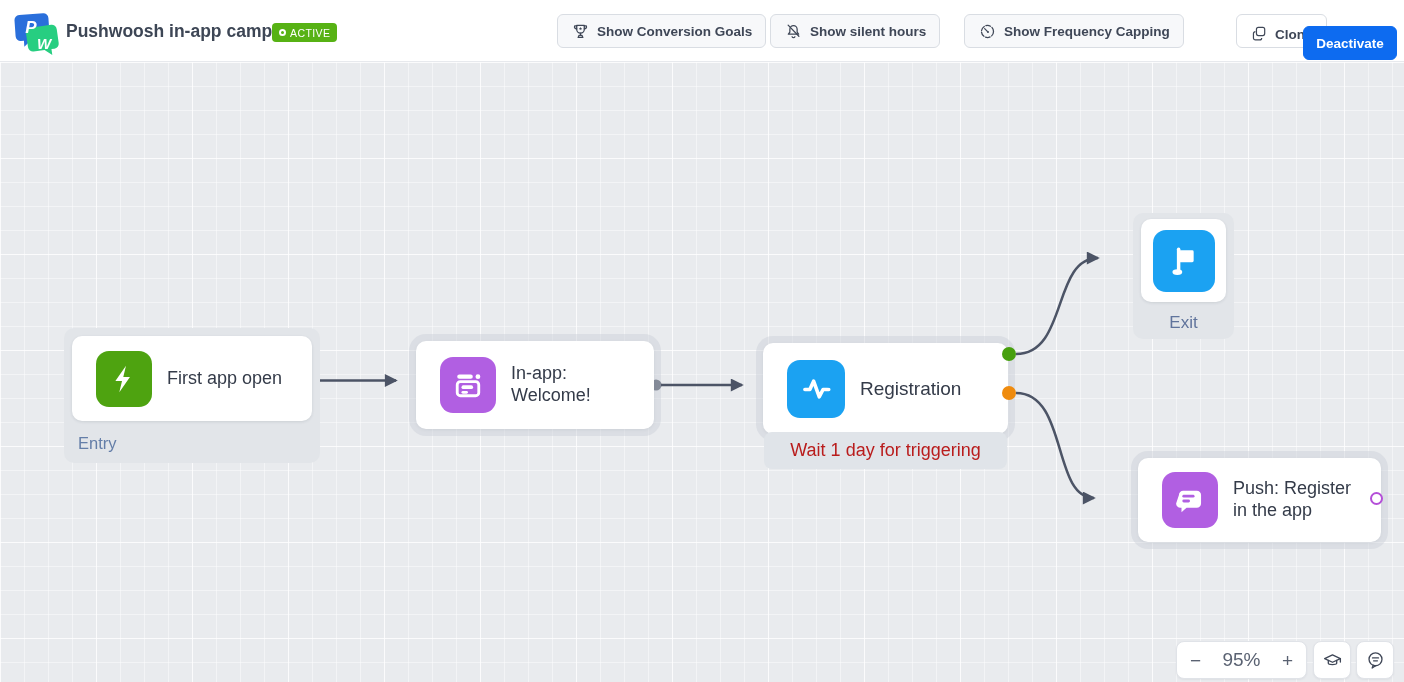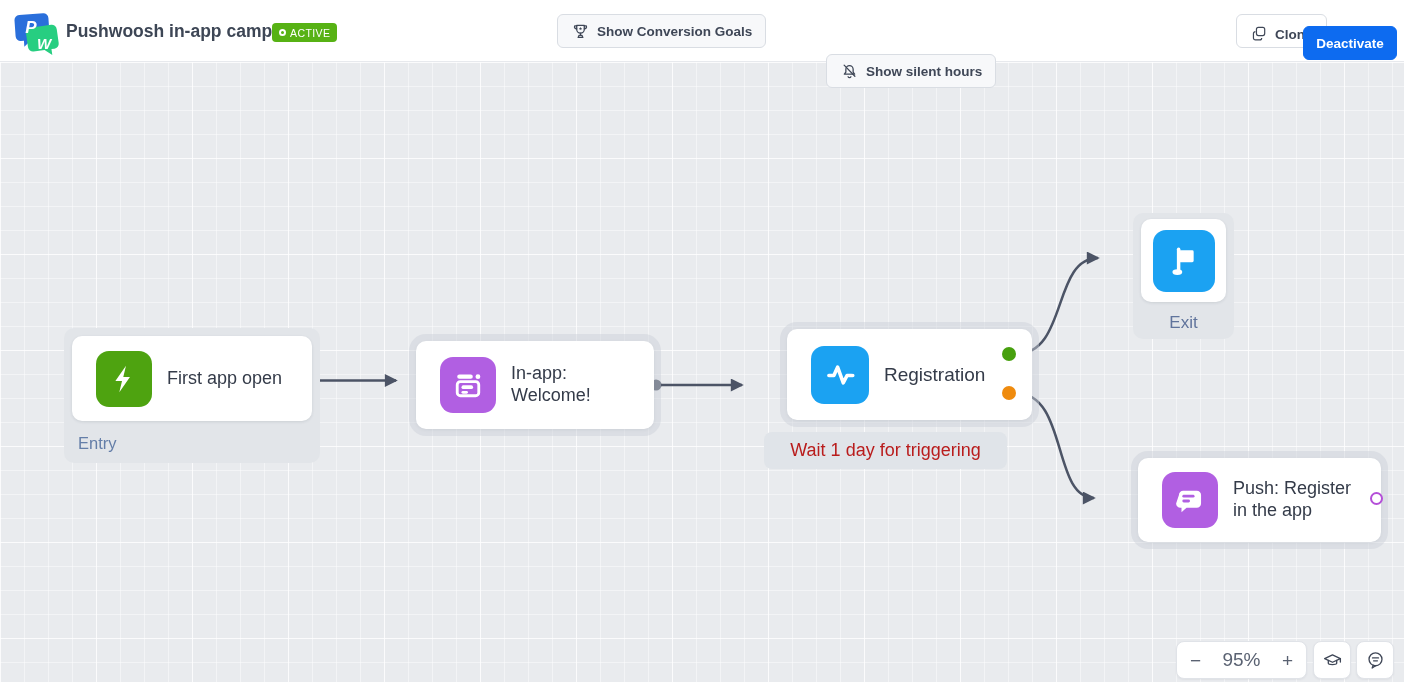--- a/index.html
+++ b/index.html
@@ -78,29 +78,37 @@
   <button class="hbtn" style="left:557px;">
     <svg width="19" height="19" viewBox="0 0 24 24" fill="none" stroke="#3f4757" stroke-width="1.6" stroke-linecap="round" stroke-linejoin="round">
       <path d="M7.2 4.2 h9.6 v5 a4.8 4.8 0 0 1 -9.6 0 z"></path>
       <path d="M7.2 5 H4.6 a2.6 2.6 0 0 0 2.7 3.6 M16.8 5 h2.6 a2.6 2.6 0 0 1 -2.7 3.6"></path>
       <path d="M12 14 v2.6 M9 19.5 h6 M10.2 16.8 h3.6 l1.2 2.7 H9 z"></path>
       <path d="M12 6.4 l.6 1.2 1.3.2 -.95.9 .22 1.3 -1.17-.6 -1.17.6 .22-1.3 -.95-.9 1.3-.2 z" fill="#3f4757" stroke="none"></path>
     </svg>
     <span>Show Conversion Goals</span>
   </button>
 
-  <button class="hbtn" style="left:826px;margin-top:40px;">
+  <button class="hbtn" style="left:770px;">
     <svg width="19" height="19" viewBox="0 0 24 24" fill="none" stroke="#3f4757" stroke-width="1.6" stroke-linecap="round" stroke-linejoin="round">
       <path d="M12 4.6 a4.6 4.6 0 0 1 4.6 4.6 v3.6 l1.9 2.6 H5.5 l1.9-2.6 V9.2 A4.6 4.6 0 0 1 12 4.6 z"></path>
       <path d="M10.2 18.6 a2 2 0 0 0 3.6 0"></path>
       <path d="M5.2 4 L18.8 18"></path>
     </svg>
     <span>Show silent hours</span>
   </button>
 
+  <button class="hbtn" style="left:964px;">
+    <svg width="19" height="19" viewBox="0 0 24 24" fill="none" stroke="#3f4757" stroke-width="1.6" stroke-linecap="round" stroke-linejoin="round">
+      <circle cx="12" cy="12" r="7.6" stroke-dasharray="6 2.2"></circle>
+      <circle cx="12.6" cy="12.6" r="1.3" fill="#3f4757" stroke="none"></circle>
+      <path d="M11.8 11.8 L8.4 8.4"></path>
+    </svg>
+    <span>Show Frequency Capping</span>
+  </button>
 
   <button class="hbtn white" style="left:1236px;align-items:flex-end;">
     <svg width="18" height="18" viewBox="0 0 24 24" fill="none" stroke="#3f4757" stroke-width="1.6" stroke-linejoin="round">
       <rect x="8.6" y="4.4" width="11" height="11" rx="2.6"></rect>
       <path d="M15.6 18.6 a2.6 2.6 0 0 1 -2.6 2.6 H7.2 a2.6 2.6 0 0 1 -2.6-2.6 V12.8 a2.6 2.6 0 0 1 2.6-2.6"></path>
     </svg>
     <span>Clone</span>
   </button>
 
   <button class="hbtn primary" style="left:1303px; width:94px;margin-top:12px;">
@@ -143,21 +151,21 @@
       <rect x="4.4" y="4.6" width="11" height="3" rx="1.5" fill="#fff"></rect>
       <circle cx="19" cy="6.1" r="1.7" fill="#fff"></circle>
       <rect x="4.4" y="9.6" width="15.2" height="10" rx="2.2" fill="none" stroke="#fff" stroke-width="2"></rect>
       <rect x="7.4" y="12.2" width="8.2" height="2.6" rx="1.3" fill="#fff"></rect>
       <rect x="7.4" y="16.2" width="4.6" height="2" rx="1" fill="#fff"></rect>
     </svg>
   </div>
   <div class="nlabel" style="max-width:102px;">In-app: Welcome!</div>
 </div>
 
-<div class="card halo" style="left:763px; top:329px; width:245px; height:91px;margin-left:24px;">
+<div class="card halo" style="left:763px; top:343px; width:245px; height:91px;">
   <div class="nicon" style="width:58px; height:58px; background:#1ba2f2;">
     <svg width="36" height="36" viewBox="0 0 24 24">
       <path d="M4.6 12.3 h3.3 l2.5-5.5 3.8 10.4 2.5-4.9 h3 m.8 0 h0" fill="none" stroke="#fff" stroke-width="2.4" stroke-linecap="round" stroke-linejoin="round"></path>
     </svg>
   </div>
   <div class="nlabel" style="font-size:19px;">Registration</div>
 </div>
 <div class="waitpill" style="left:764px; top:432px; width:243px; height:37px;">Wait 1 day for triggering</div>
 <div class="port" style="left:1002px; top:347px; width:14px; height:14px; background:#47a00e;"></div>
 <div class="port" style="left:1002px; top:386px; width:14px; height:14px; background:#ef8b0e;"></div>

